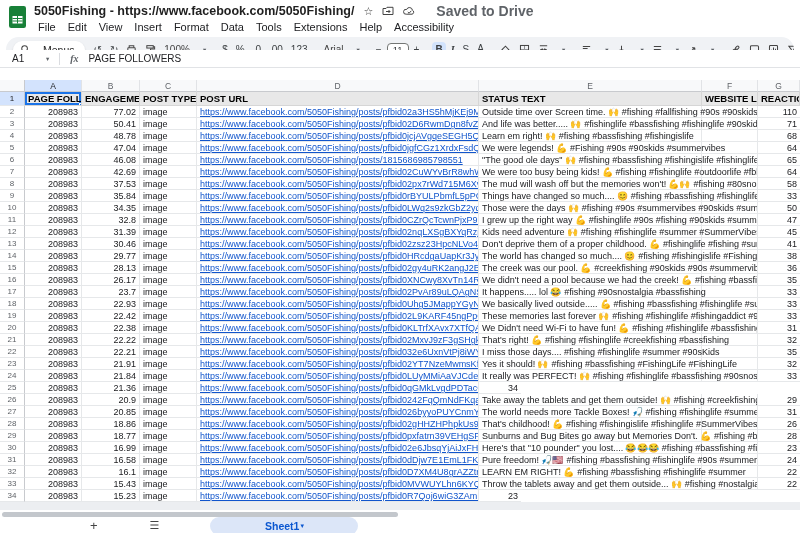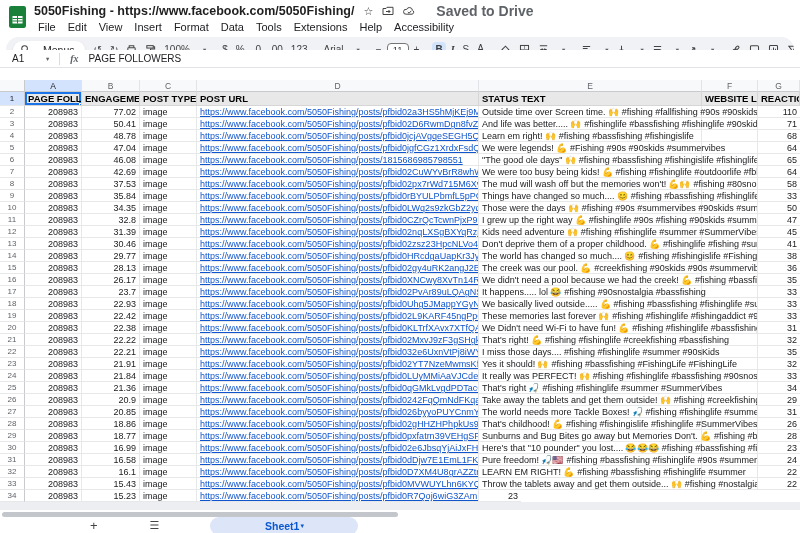--- a/index.html
+++ b/index.html
@@ -526,21 +526,20 @@
           <div class="cell c3" data-name="cell-post-url"><a data-name="post-url-link">https://www.facebook.com/5050Fishing/posts/pfbid0LUyMMiAaVJCdexpKtU6mGPz</a></div>
           <div class="cell cef" data-name="cell-status-text"><span>It really was PERFECT! 🙌 #fishing #fishinglife #bassfishing #90snostalgia</span></div>
           <div class="cell c6 num" data-name="cell-reactions">33</div>
         </div>
         <div class="grow" data-name="table-row">
           <div class="rnum" data-name="row-number">25</div>
           <div class="cell c0 num" data-name="cell-page-followers">208983</div>
           <div class="cell c1 num" data-name="cell-engagement">21.36</div>
           <div class="cell c2" data-name="cell-post-type">image</div>
           <div class="cell c3" data-name="cell-post-url"><a data-name="post-url-link">https://www.facebook.com/5050Fishing/posts/pfbid0qGMkLvgdPDTacGsaVgx5tdPr</a></div>
-          <div class="cell cef" data-name="cell-status-text"><span>That's right 🎣 #fishing #fishinglife #summer #SummerVibes</span></div>
           <div class="cell c6 num" data-name="cell-reactions">34</div>
         </div>
         <div class="grow" data-name="table-row">
           <div class="rnum" data-name="row-number">26</div>
           <div class="cell c0 num" data-name="cell-page-followers">208983</div>
           <div class="cell c1 num" data-name="cell-engagement">20.9</div>
           <div class="cell c2" data-name="cell-post-type">image</div>
           <div class="cell c3" data-name="cell-post-url"><a data-name="post-url-link">https://www.facebook.com/5050Fishing/posts/pfbid0242FqQmNdFKqaJH59m5DHf</a></div>
           <div class="cell cef" data-name="cell-status-text"><span>Take away the tablets and get them outside! 🙌 #fishing #creekfishing #creek #cre</span></div>
           <div class="cell c6 num" data-name="cell-reactions">29</div>

